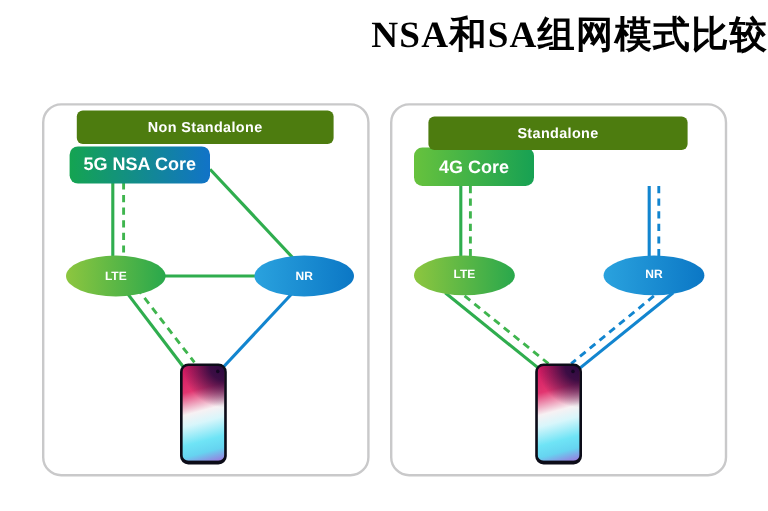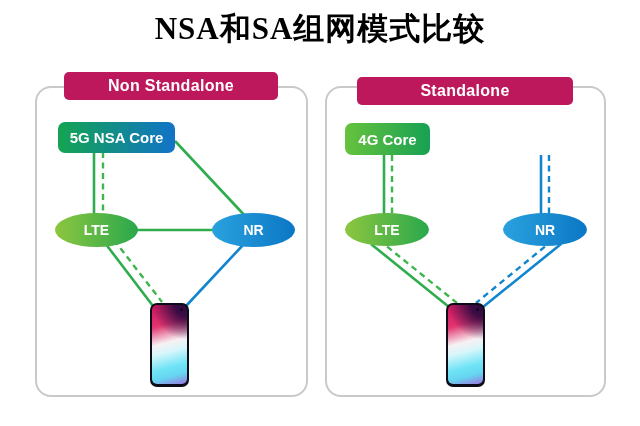--- a/index.html
+++ b/index.html
@@ -10,21 +10,21 @@
     background: #ffffff;
     overflow: hidden;
     font-family: "Liberation Sans", sans-serif;
   }
   .stage { position: relative; width: 640px; height: 426px; }
 
   .title {
     position: absolute;
     top: 8px; left: 0;
     width: 640px;
-    text-align: center;
+    text-align: right;
     font-family: "Liberation Serif", serif;
     font-weight: bold;
     font-size: 31px;
     letter-spacing: 1px;
     color: #000000;
   }
 
   .panel {
     position: absolute;
     background: #ffffff;
@@ -41,37 +41,38 @@
     left: 0; top: 0;
     width: 640px; height: 426px;
     z-index: 2;
     pointer-events: none;
   }
 
   .node { position: absolute; z-index: 3; display: flex; align-items: center; justify-content: center; color: #fff; font-weight: bold; box-sizing: border-box; }
 
   .header-pill {
     border-radius: 5px;
-    background: #be185d;
-    font-size: 16px;
+    background: #4d7c0f;
+    font-size: 12px;
     letter-spacing: 0.3px;
     z-index: 4;
+    margin-top: 20px;
   }
   .hdr-nsa { left: 64px;  top: 72px; width: 214px; height: 28px; }
   .hdr-sa  { left: 357px; top: 77px; width: 216px; height: 28px; }
 
   .core-box { border-radius: 7px; font-size: 15px; }
   .box-nsa-core { left: 58px;  top: 122px; width: 117px; height: 31px;
                   background: linear-gradient(90deg, #14a451 0%, #1173c8 100%); }
-  .box-4g-core  { left: 345px; top: 123px; width: 85px;  height: 32px;
+  .box-4g-core  { left: 345px; top: 123px; width: 100px;  height: 32px;
                   background: linear-gradient(90deg, #67c23d 0%, #17a153 100%); }
   .box-5g-core  { left: 502px; top: 123px; width: 85px;  height: 32px;
                   background: linear-gradient(90deg, #2599da 0%, #0d79c7 100%); }
 
-  .ellipse { border-radius: 50%; font-size: 14px; }
+  .ellipse { border-radius: 50%; font-size: 10px; }
   .el-lte-l { left: 55px;  top: 213px; width: 83px; height: 34px;
               background: linear-gradient(90deg, #8dc63f 0%, #29a84c 100%); }
   .el-nr-l  { left: 212px; top: 213px; width: 83px; height: 34px;
               background: linear-gradient(90deg, #2aa2de 0%, #0b77c5 100%); }
   .el-lte-r { left: 345px; top: 213px; width: 84px; height: 33px;
               background: linear-gradient(90deg, #8dc63f 0%, #29a84c 100%); }
   .el-nr-r  { left: 503px; top: 213px; width: 84px; height: 33px;
               background: linear-gradient(90deg, #2aa2de 0%, #0b77c5 100%); }
 
   .phone {

